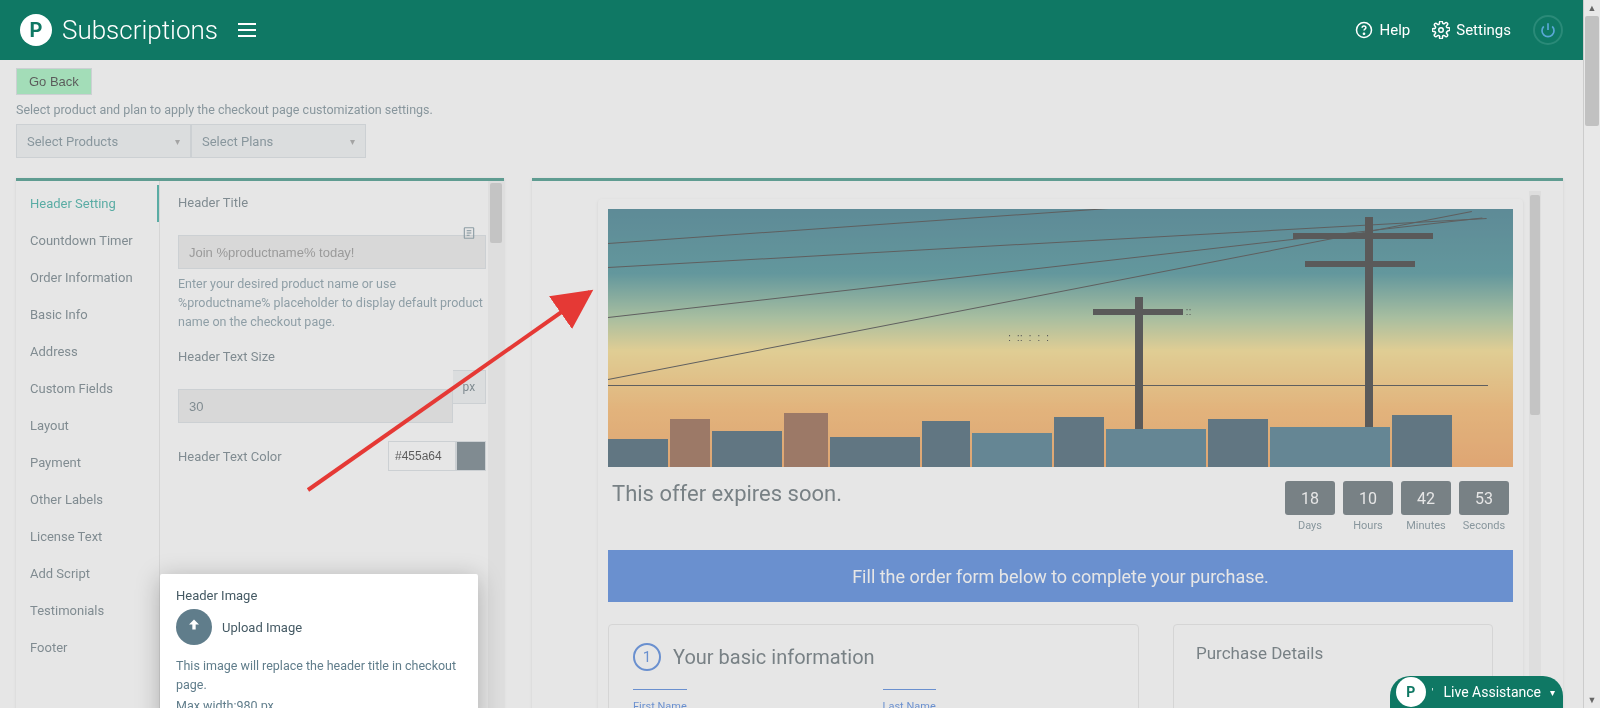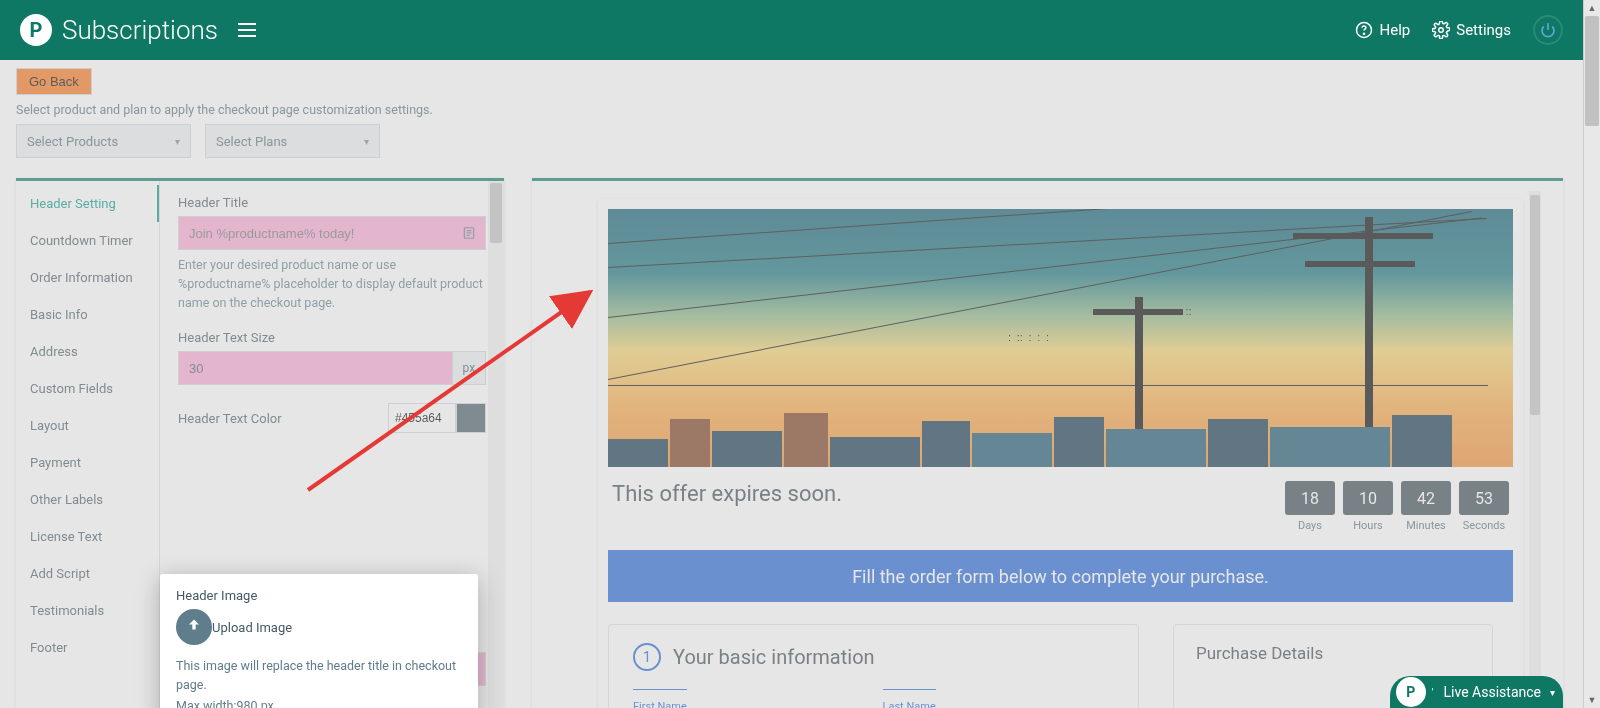--- a/index.html
+++ b/index.html
@@ -23,58 +23,58 @@
 .topbar-right { margin-left: auto; display: flex; align-items: center; gap: 22px; }
 .topbar-link { display: flex; align-items: center; gap: 6px; font-size: 15px; cursor: pointer; }
 .topbar-icon { width: 18px; height: 18px; }
 .power-btn { width: 30px; height: 30px; border: 2px solid #2a8a78; border-radius: 50%; display: flex; align-items: center; justify-content: center; }
 
 
 .page-body { flex: 1; position: relative; background: #fff; }
 .dim-overlay { position: absolute; inset: 0; background: rgba(200,200,200,0.45); pointer-events: none; z-index: 3; }
 .page-inner { position: relative; height: 100%; }
 
-.go-back { position: absolute; top: 8px; left: 16px; background: #f97316; border: 1px solid #cfd8dc; padding: 5px 12px; font-size: 13px; cursor: pointer; }
+.go-back { position: absolute; top: 8px; left: 16px; background: #86efac; border: 1px solid #cfd8dc; padding: 5px 12px; font-size: 13px; cursor: pointer; }
 .subtitle { position: absolute; top: 42px; left: 16px; font-size: 12.5px; color: #546e7a; }
-.selects-row { position: absolute; top: 64px; left: 16px; display: flex; gap: 14px; }
+.selects-row { position: absolute; top: 64px; left: 16px; display: flex; }
 .select-box { width: 175px; height: 34px; background: #eceff1; border: 1px solid #cfd8dc; display: flex; align-items: center; padding: 0 10px; font-size: 13px; color: #546e7a; position: relative; }
 .select-box::after { content: "▾"; position: absolute; right: 10px; font-size: 10px; color: #888; }
 
 
 .panel { position: absolute; background: #fff; border-top: 3px solid #0a7864; box-shadow: 0 1px 3px rgba(0,0,0,.15); }
 .panel.left { top: 118px; left: 16px; width: 488px; height: 572px; }
 .panel.right { top: 118px; left: 532px; right: 20px; height: 572px; }
 
 .left-inner { display: flex; height: 100%; }
 .settings-nav { width: 144px; border-right: 1px solid #e0e0e0; padding-top: 4px; overflow: hidden; }
 .settings-nav .nav-item { padding: 11px 14px; font-size: 13px; color: #455a64; cursor: pointer; }
 .settings-nav .nav-item.active { color: #009688; border-right: 2px solid #009688; }
 .settings-body { flex: 1; padding: 14px 18px 0 18px; position: relative; overflow: hidden; }
 .settings-scroll { position: absolute; right: 0; top: 0; bottom: 0; width: 16px; background: #f1f1f1; }
 .settings-scroll .thumb { position: absolute; top: 2px; left: 2px; right: 2px; height: 60px; background: #c1c1c1; border-radius: 2px; }
 
 .field-label { font-size: 13px; color: #455a64; margin-bottom: 6px; }
 .field-help { font-size: 12.5px; color: #607d8b; line-height: 1.5; margin-top: 6px; }
-.text-input { width: 100%; height: 34px; background: #f9a8d4; border: 1px solid #cfd8dc; padding: 0 10px; font-size: 13px; color: #455a64; }
+.text-input { width: 100%; height: 34px; background: #e5e5e5; border: 1px solid #cfd8dc; padding: 0 10px; font-size: 13px; color: #455a64; margin-top: 19px; }
 .input-row { display: flex; align-items: center; position: relative; }
 .input-icon-right { width: 34px; height: 34px; display: flex; align-items: center; justify-content: center; position: absolute; right: 0; top: 0; }
 
 .size-row { display: flex; justify-content: flex-end; }
 .size-row .text-input { width: 280px; }
 .size-row .unit { width: 34px; height: 34px; border: 1px solid #cfd8dc; border-left: none; display: flex; align-items: center; justify-content: center; font-size: 12px; background: #eceff1; }
 
 .color-row { display: flex; align-items: center; gap: 10px; }
 .color-row .field-label { flex: 1; margin-bottom: 0; }
 .color-input-wrap { display: flex; }
 .color-input { width: 68px; height: 30px; border: 1px solid #cfd8dc; background: #fff; padding: 0 6px; font-size: 12px; }
 .swatch { width: 30px; height: 30px; border: 1px solid #cfd8dc; background: #455a64; }
 
 
 .hi-card { position: absolute; z-index: 5; left: 160px; top: 574px; width: 318px; background: #fff; border-radius: 2px; box-shadow: 0 4px 24px rgba(0,0,0,.25); padding: 14px 16px; }
-.hi-card .upload-row { display: flex; align-items: center; margin-top: 6px; cursor: pointer; }
+.hi-card .upload-row { display: flex; align-items: center; gap: 10px; margin-top: 6px; cursor: pointer; }
 .hi-card .upload-circle { width: 36px; height: 36px; border-radius: 50%; background: #607d8b; display: flex; align-items: center; justify-content: center; color: #fff; }
 
 
 .preview-wrap { height: 100%; position: relative; display: flex; }
 .preview-scrollpad { width: 48px; }
 .preview-area { flex: 1; padding: 18px 40px 0 18px; overflow: hidden; position: relative; }
 .preview-scroll { position: absolute; right: 22px; top: 10px; bottom: 10px; width: 12px; background: #f1f1f1; }
 .preview-scroll .thumb { position: absolute; top: 4px; left: 1px; right: 1px; height: 220px; background: #c1c1c1; border-radius: 2px; }
 
 .preview-card { background: #fff; border-radius: 4px; box-shadow: 0 1px 3px rgba(0,0,0,.15); padding: 10px; }

